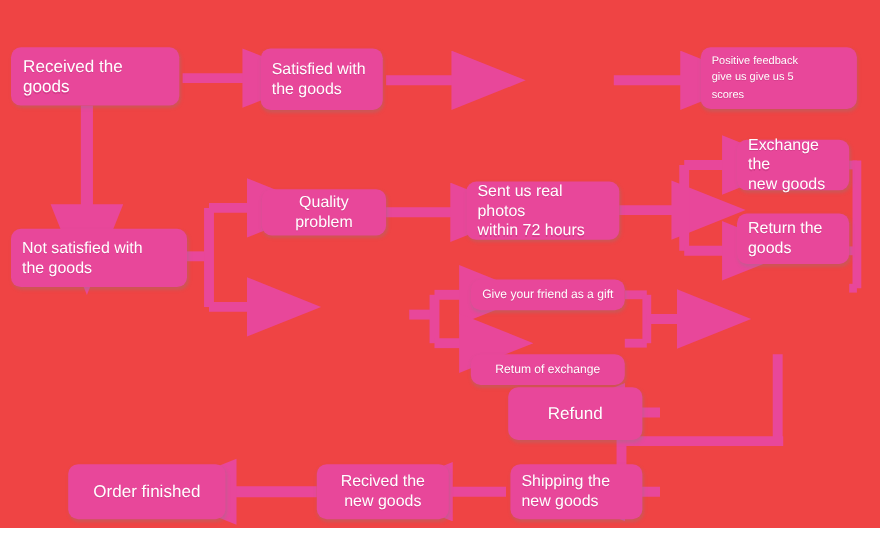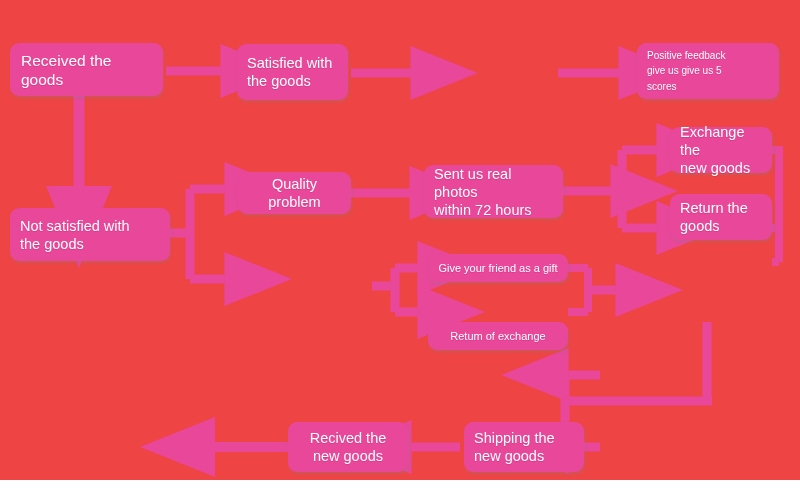--- a/index.html
+++ b/index.html
@@ -157,25 +157,31 @@
 
   <div class="node t-sm ctr" style="left:428px; top:254px; width:140px; height:28px;">
     <span class="txt">Give your friend as a gift</span>
   </div>
 
   <div class="node t-sm ctr" style="left:428px; top:298px; width:140px; height:28px;margin-top:24px;">
     <span class="txt">Retum of exchange</span>
   </div>
 
 
+  <div class="node t-lg ctr" style="left:462px; top:352px; width:122px; height:48px;">
+    <span class="txt">Refund</span>
+  </div>
 
   <div class="node t-md" style="left:464px; top:422px; width:120px; height:50px;">
     <span class="txt">Shipping the
 new goods</span>
   </div>
 
   <div class="node t-md ctr" style="left:288px; top:422px; width:120px; height:50px;justify-content:flex-end;">
     <span class="txt">Recived the
 new goods</span>
   </div>
 
+  <div class="node t-lg ctr" style="left:62px; top:422px; width:143px; height:50px;">
+    <span class="txt">Order finished</span>
+  </div>
 
 </div>
 
 </body></html>

